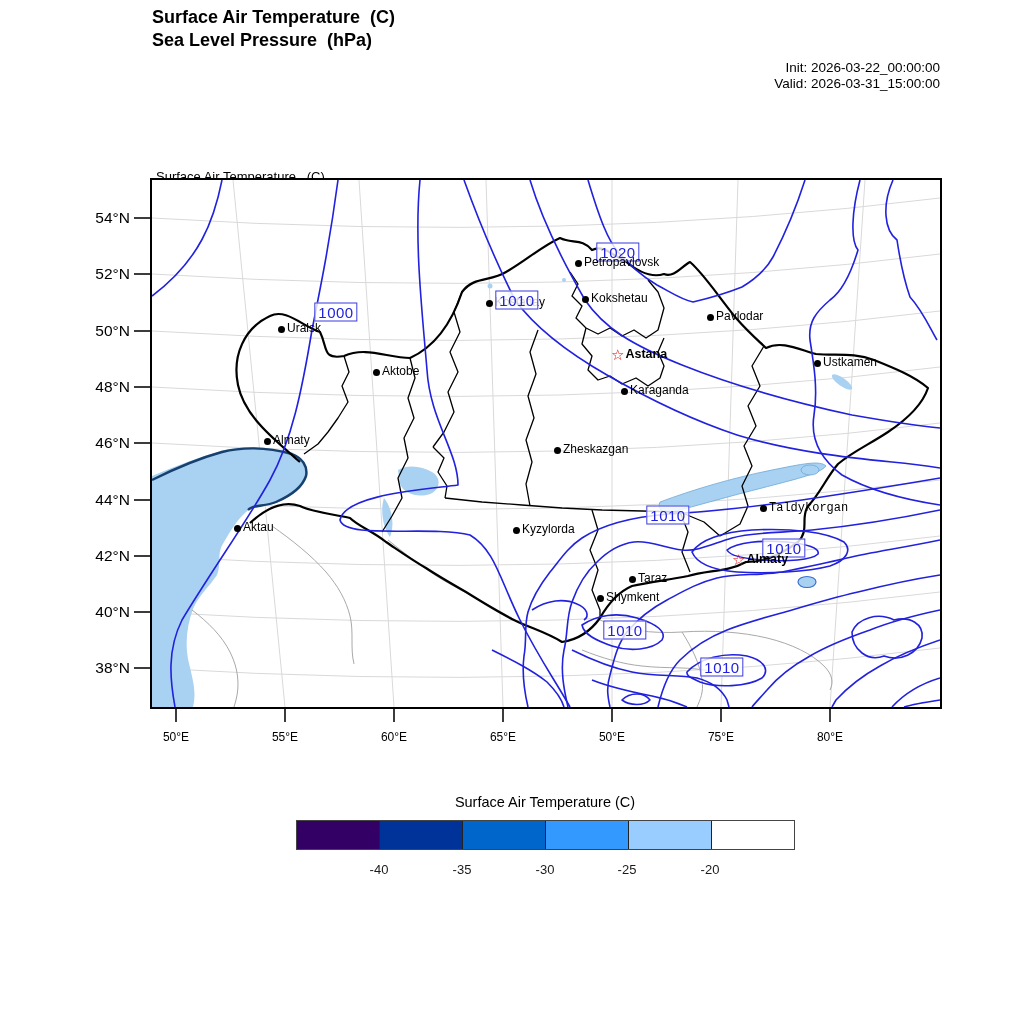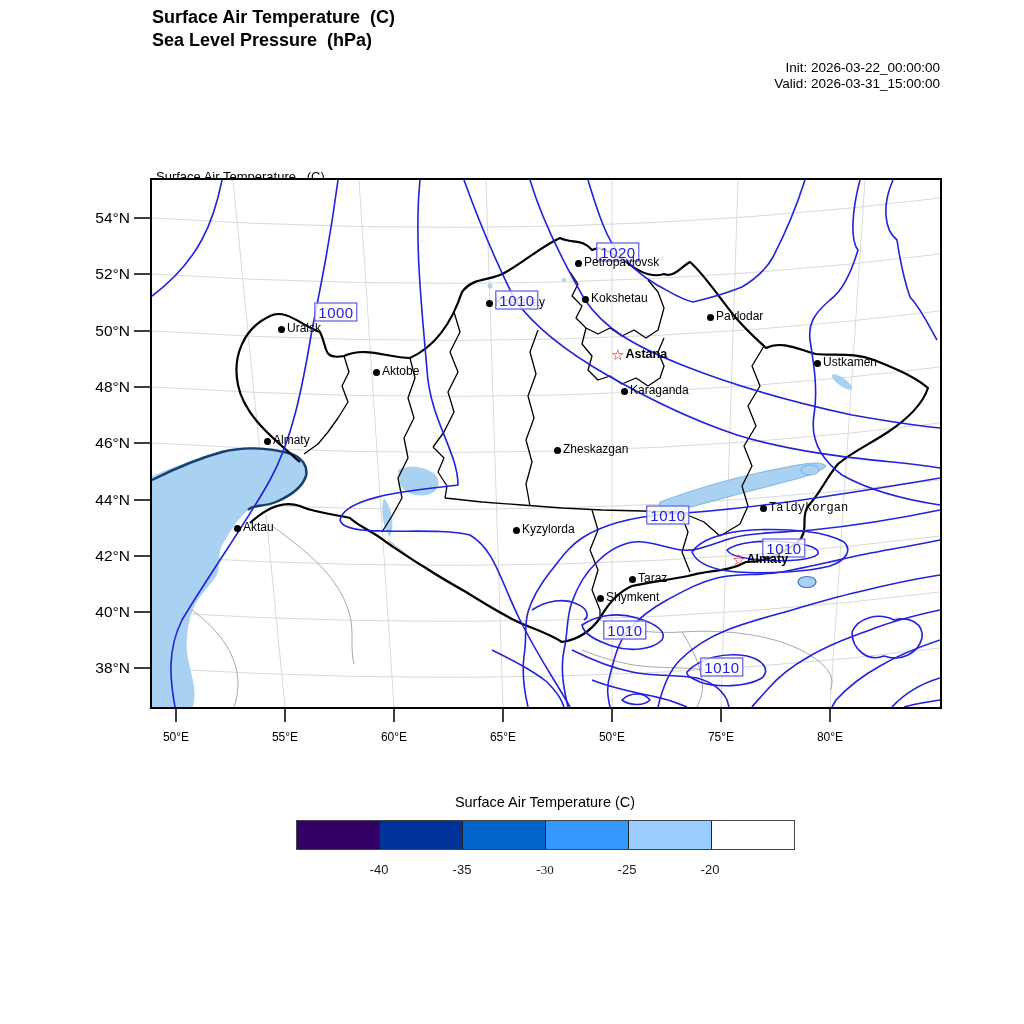--- a/index.html
+++ b/index.html
@@ -237,15 +237,15 @@
   <div class="cseg" style="background: rgb(51, 0, 102);"></div>
   <div class="cseg" style="background: rgb(0, 51, 153);"></div>
   <div class="cseg" style="background: rgb(0, 102, 204);"></div>
   <div class="cseg" style="background: rgb(51, 153, 255);"></div>
   <div class="cseg" style="background: rgb(153, 204, 255);"></div>
   <div class="cseg" style="background: rgb(255, 255, 255);"></div>
 </div>
 
 <div class="cbtick abs" style="left:354px;">-40</div>
 <div class="cbtick abs" style="left:437px;">-35</div>
-<div class="cbtick abs" style="left:520px;font-family:Liberation Serif, serif;">-30</div>
+<div class="cbtick abs" style="left:520px;">-30</div>
 <div class="cbtick abs" style="left:602px;">-25</div>
 <div class="cbtick abs" style="left:685px;">-20</div>
 
 </body></html>

